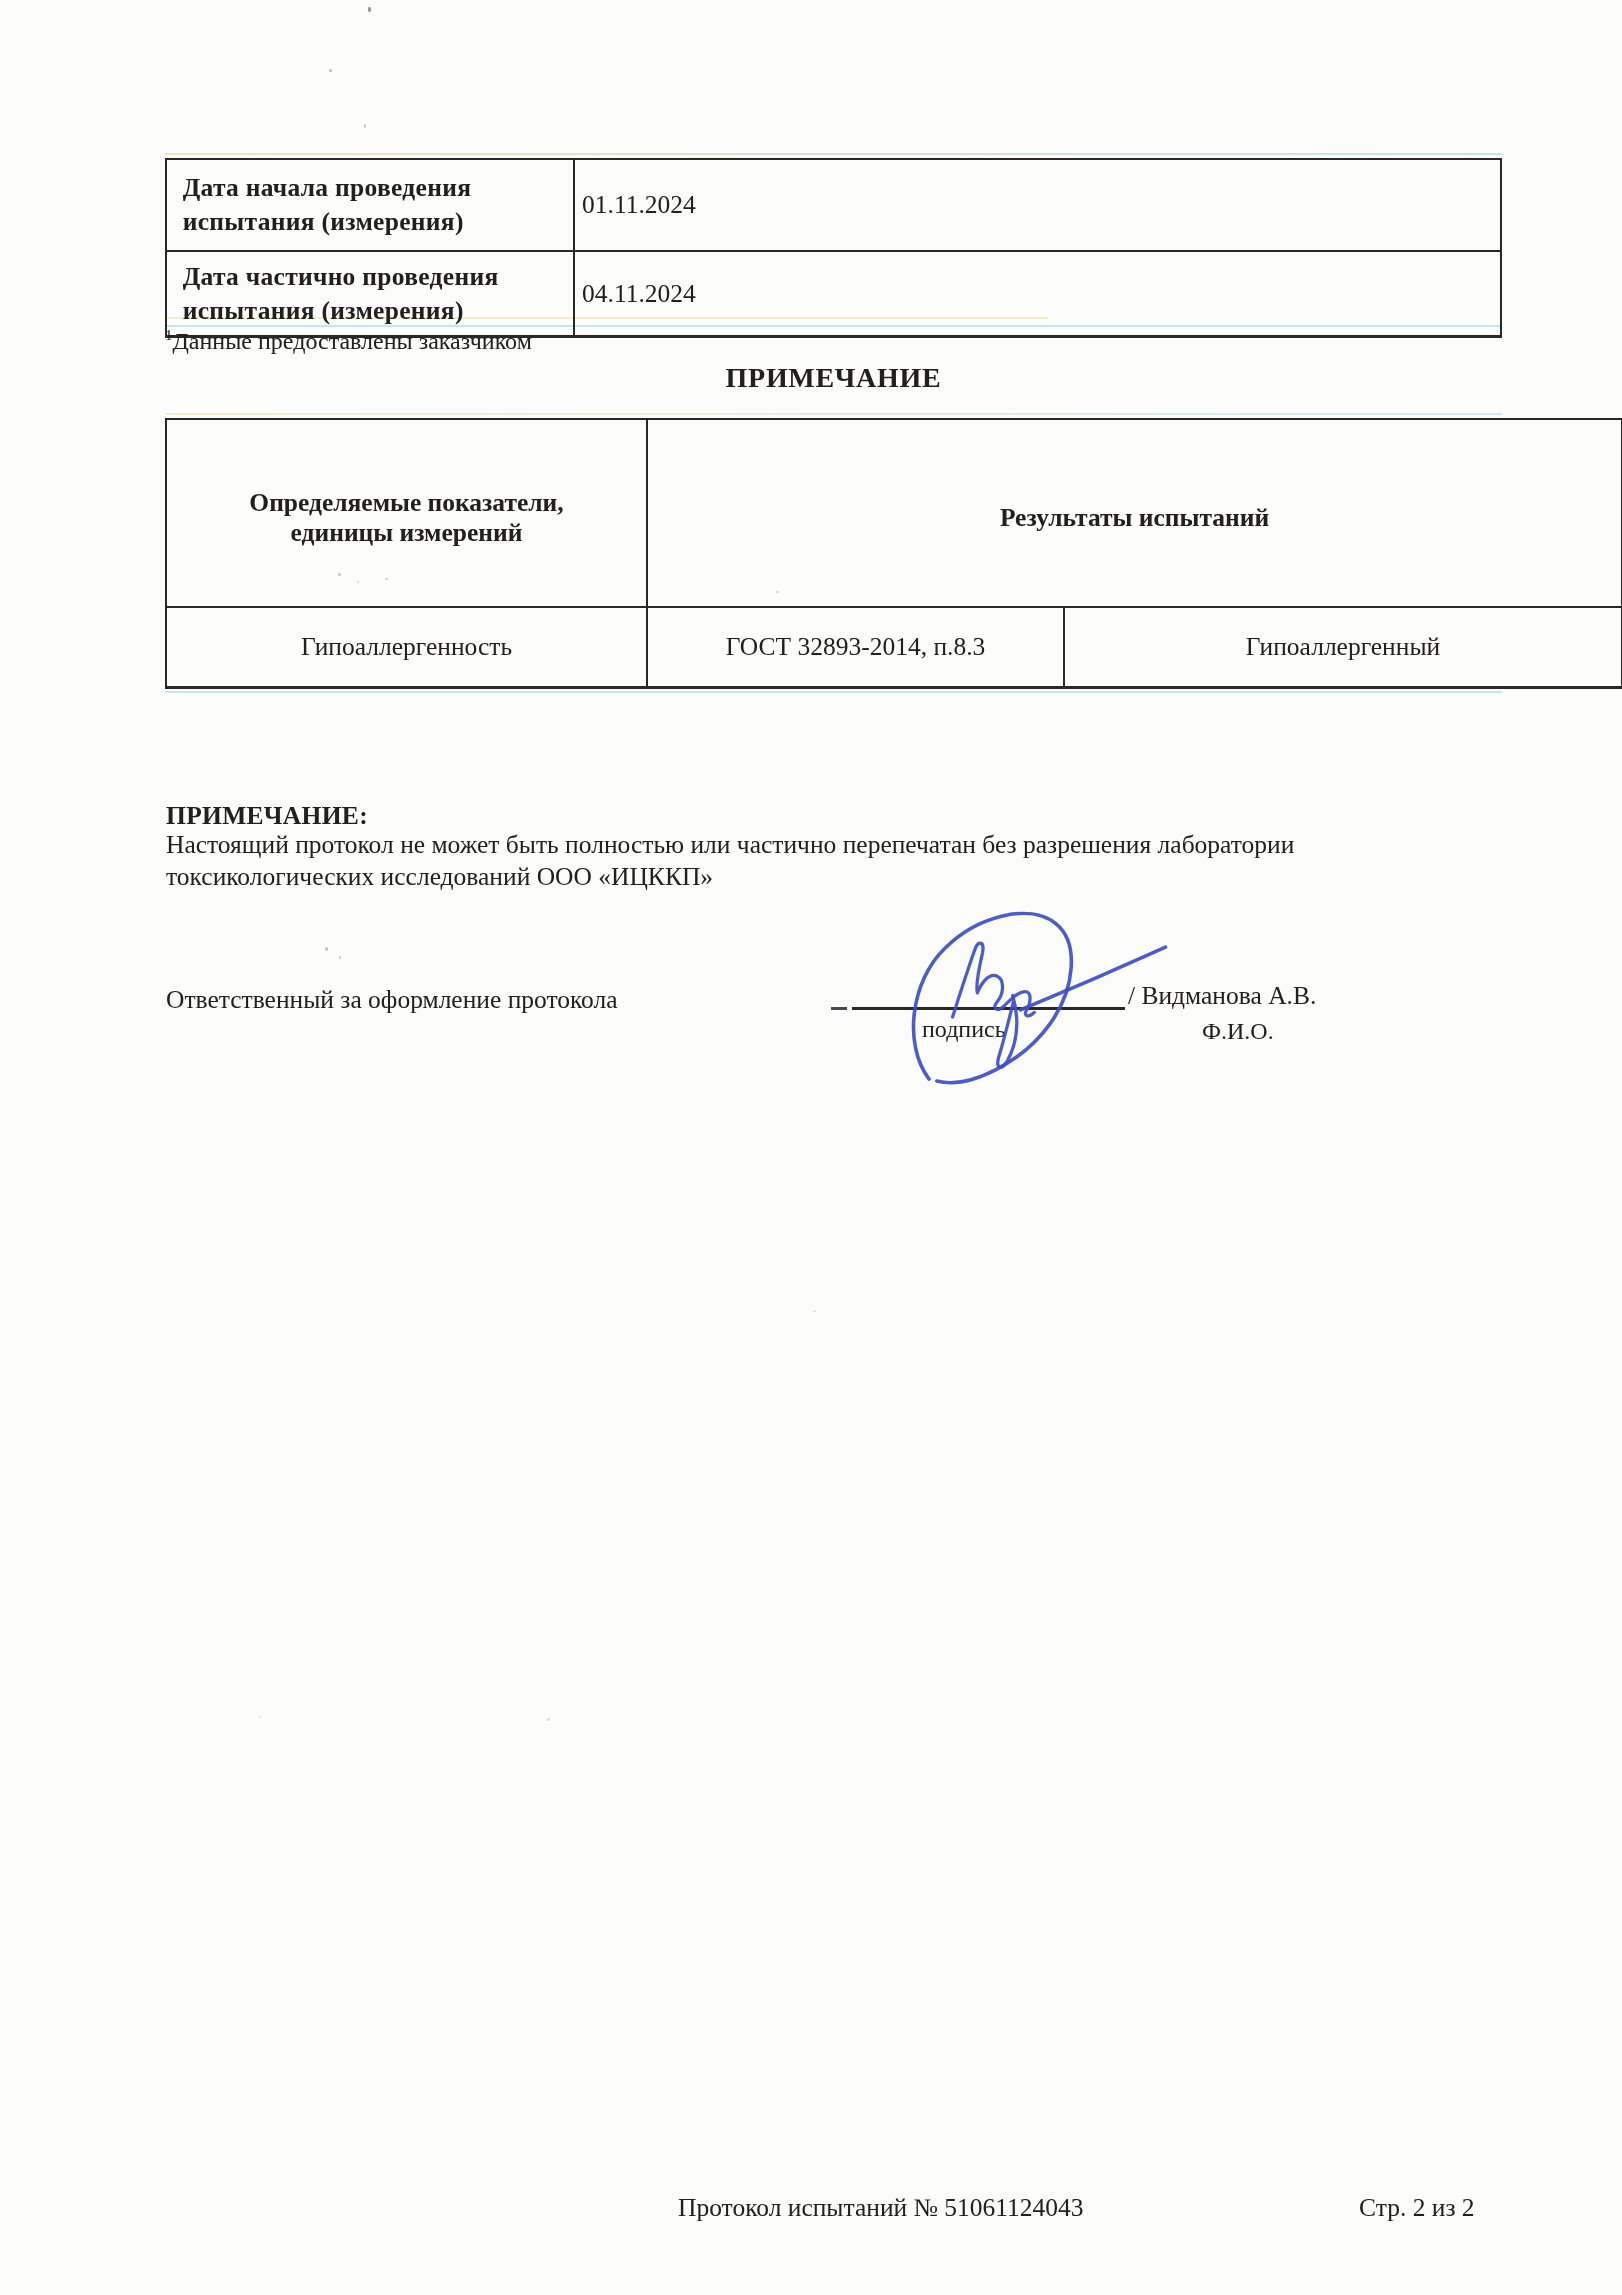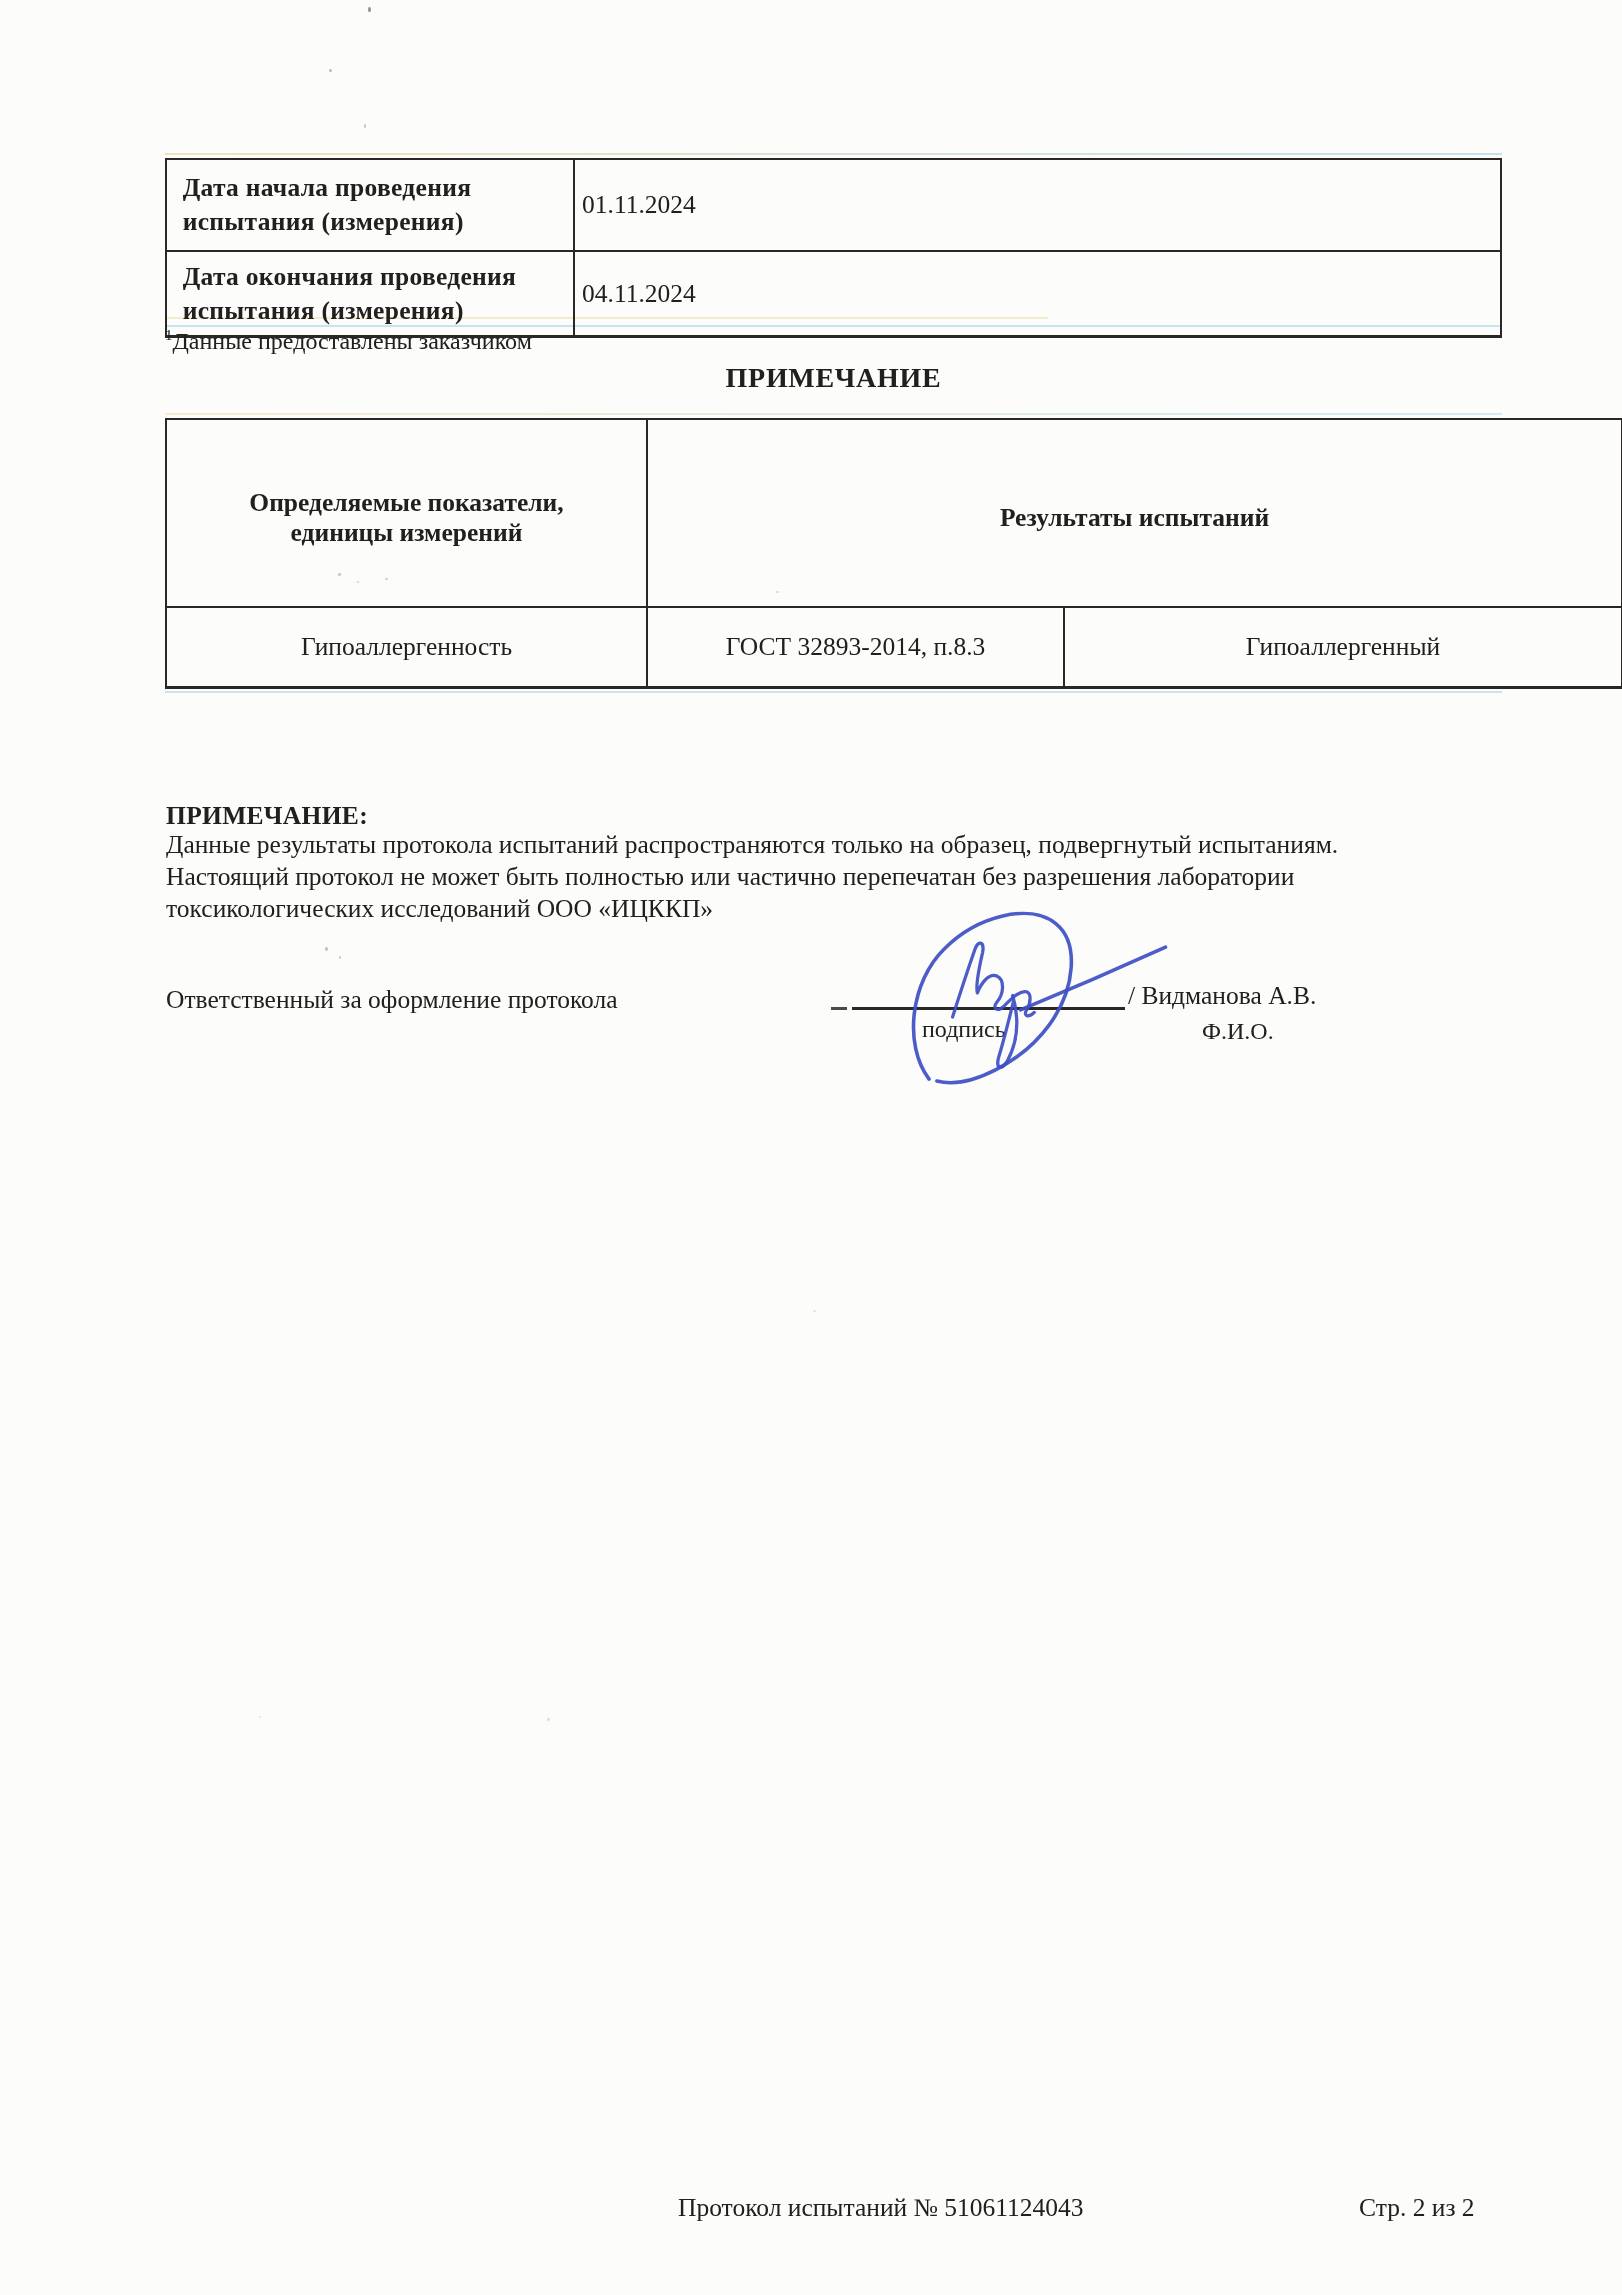--- a/index.html
+++ b/index.html
@@ -96,21 +96,21 @@
   <div class="dates-table">
     <div class="d-row d-row-1">
       <div class="d-label">
         <span>Дата начала проведения</span>
         <span>испытания (измерения)</span>
       </div>
       <div class="d-value">01.11.2024</div>
     </div>
     <div class="d-row d-row-2">
       <div class="d-label">
-        <span>Дата окончания проведения</span>
+        <span>Дата частично проведения</span>
         <span>испытания (измерения)</span>
       </div>
       <div class="d-value">04.11.2024</div>
     </div>
   </div>
 
   <div class="abs footnote"><sup>1</sup><span>Данные предоставлены заказчиком</span></div>
 
   <div class="abs results-title">ПРИМЕЧАНИЕ</div>
 
@@ -126,21 +126,20 @@
     </div>
     <div class="r-body">
       <div class="r-cell r-c1">Гипоаллергенность</div>
       <div class="r-cell r-c2">ГОСТ 32893-2014, п.8.3</div>
       <div class="r-cell r-c3">Гипоаллергенный</div>
     </div>
   </div>
 
   <div class="abs note-title">ПРИМЕЧАНИЕ:</div>
   <div class="abs note-body">
-    <div>Данные результаты протокола испытаний распространяются только на образец, подвергнутый испытаниям.</div>
     <div>Настоящий протокол не может быть полностью или частично перепечатан без разрешения лаборатории</div>
     <div>токсикологических исследований ООО «ИЦККП»</div>
   </div>
 
   <div class="abs sign-label">Ответственный за оформление протокола</div>
   <div class="abs sign-dash"></div>
   <div class="abs sign-line"></div>
   <div class="abs sign-name">/ Видманова А.В.</div>
   <div class="abs sign-cap1">подпись</div>
   <div class="abs sign-cap2">Ф.И.О.</div>

